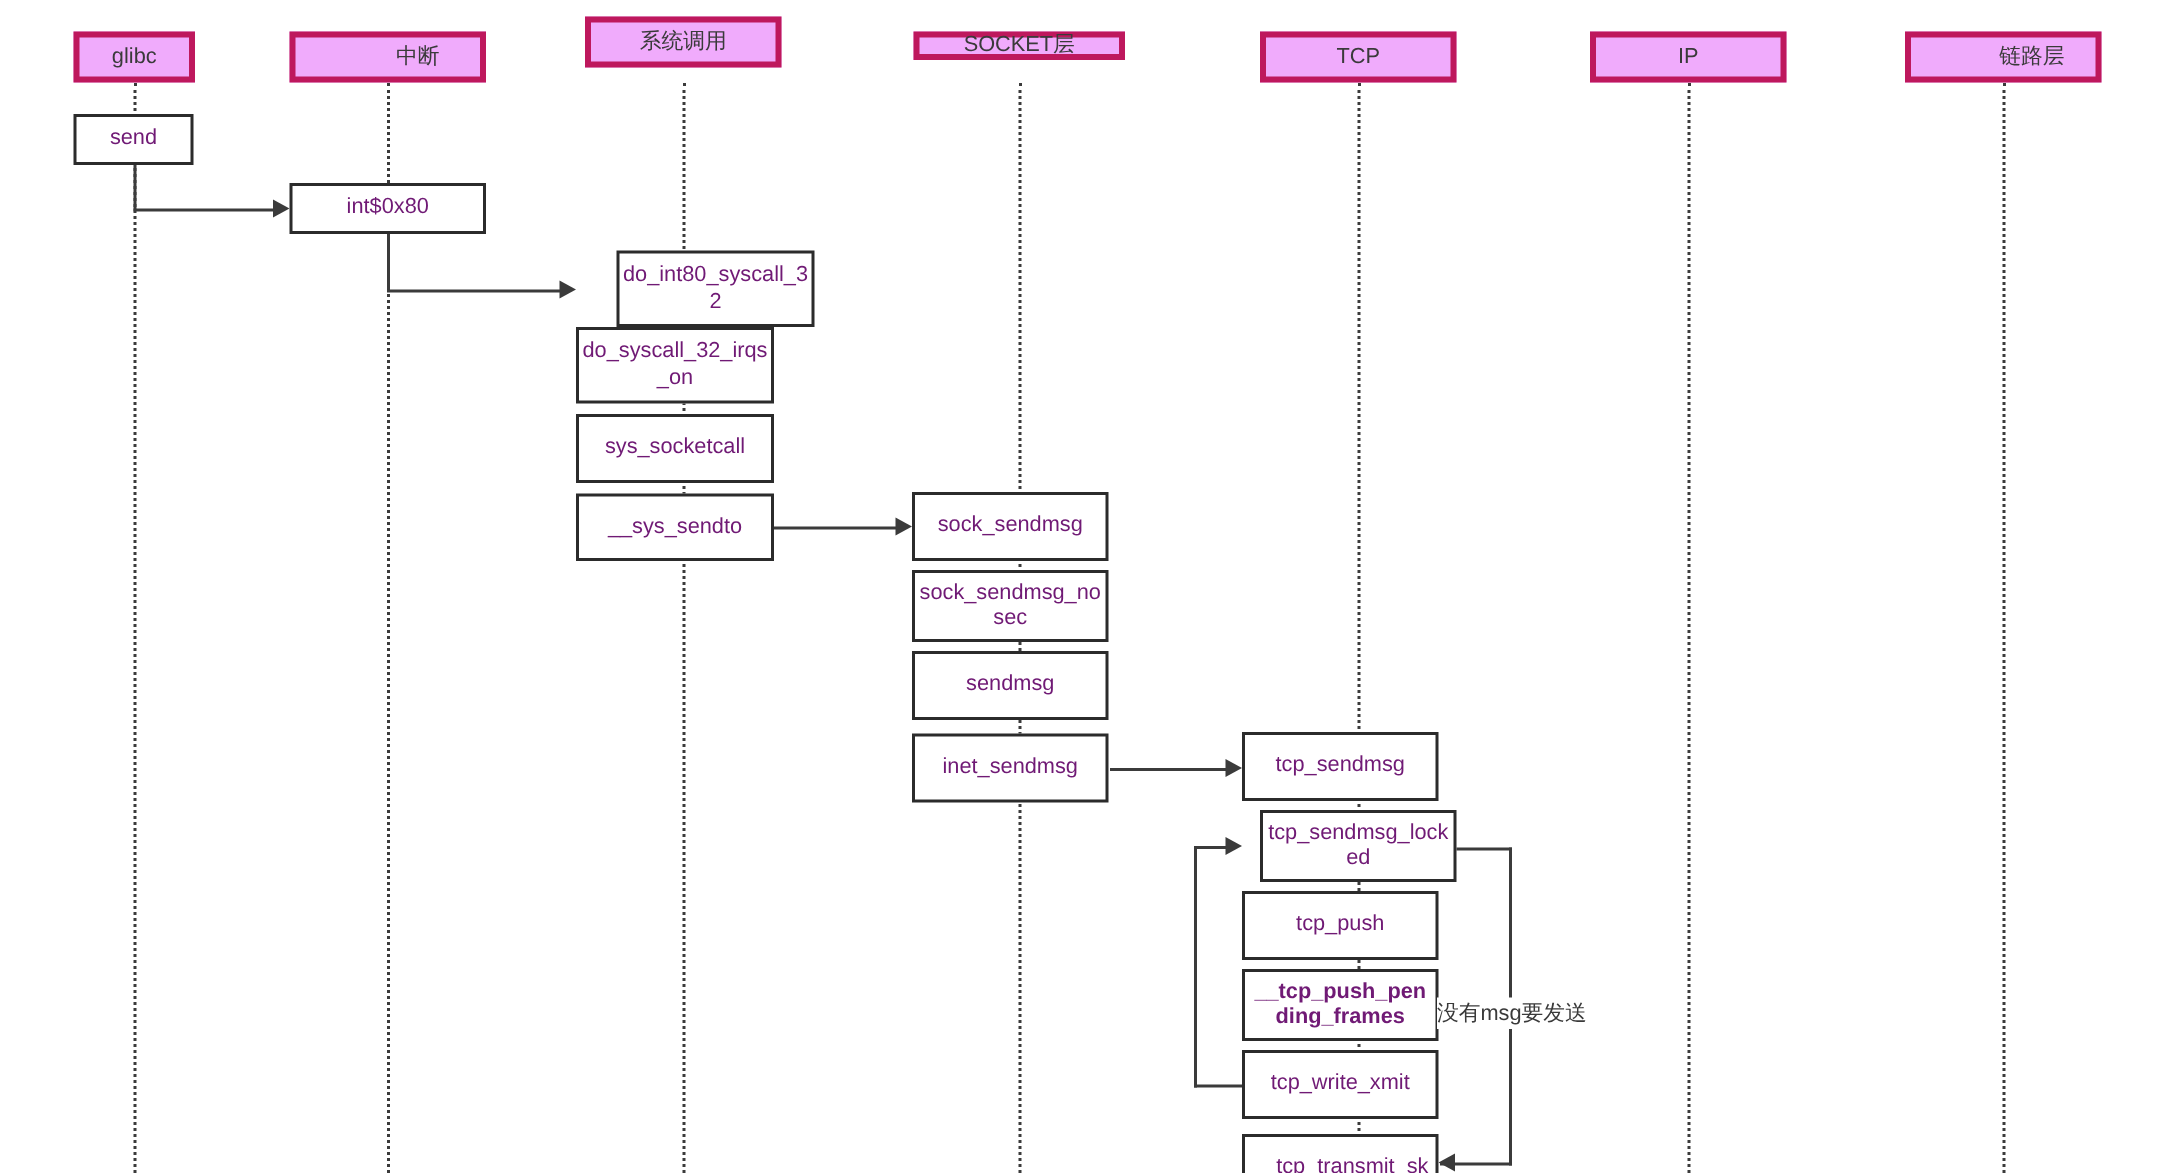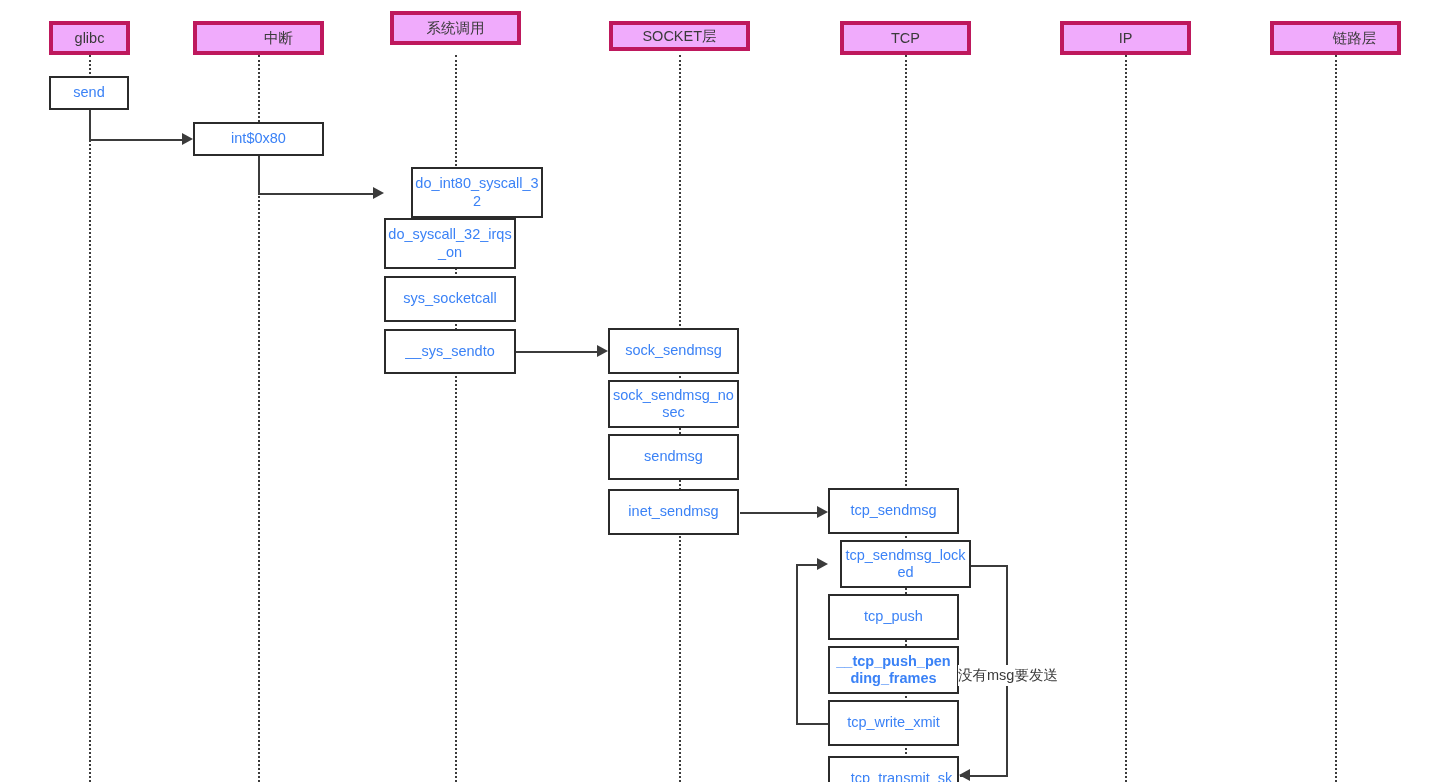--- a/index.html
+++ b/index.html
@@ -42,21 +42,21 @@
   
   .call-box {
     position: absolute;
     box-sizing: border-box;
     border: 2px solid #2b2b2b;
     background: #ffffff;
     display: flex;
     align-items: center;
     justify-content: center;
     font-size: 14.5px;
-    color: #3b82f6;
+    color: #701a75;
     line-height: 1.18;
     text-align: center;
     padding: 0 2px;
     word-break: break-all;
     z-index: 3;
   }
   
   .hline {
     position: absolute;
     height: 0;
@@ -105,21 +105,21 @@
   <div class="lifeline" style="left:258px;"></div>
   <div class="lifeline" style="left:455px;"></div>
   <div class="lifeline" style="left:679px;"></div>
   <div class="lifeline" style="left:905px;"></div>
   <div class="lifeline" style="left:1125px;"></div>
   <div class="lifeline" style="left:1335px;"></div>
 
   <div class="actor-box" style="left:49px;  top:21px; width:81px;  height:34px;">glibc</div>
   <div class="actor-box" style="left:193px; top:21px; width:131px; height:34px;padding-left:40px;">中断</div>
   <div class="actor-box" style="left:390px; top:11px; width:131px; height:34px;">系统调用</div>
-  <div class="actor-box" style="left:609px; top:21px; width:141px; height:30px;">SOCKET层</div>
+  <div class="actor-box" style="left:609px; top:21px; width:141px; height:19px;">SOCKET层</div>
   <div class="actor-box" style="left:840px; top:21px; width:131px; height:34px;">TCP</div>
   <div class="actor-box" style="left:1060px; top:21px; width:131px; height:34px;">IP</div>
   <div class="actor-box" style="left:1270px; top:21px; width:131px; height:34px;padding-left:38px;">链路层</div>
 
   <div class="vline" style="left:89px; top:110px; height:30px;"></div>
   <div class="hline" style="left:89px; top:139px; width:94px;"></div>
   <div class="arrowhead right" style="left:182px; top:133px;"></div>
 
   <div class="vline" style="left:258px; top:156px; height:38px;"></div>
   <div class="hline" style="left:258px; top:193px; width:116px;"></div>

